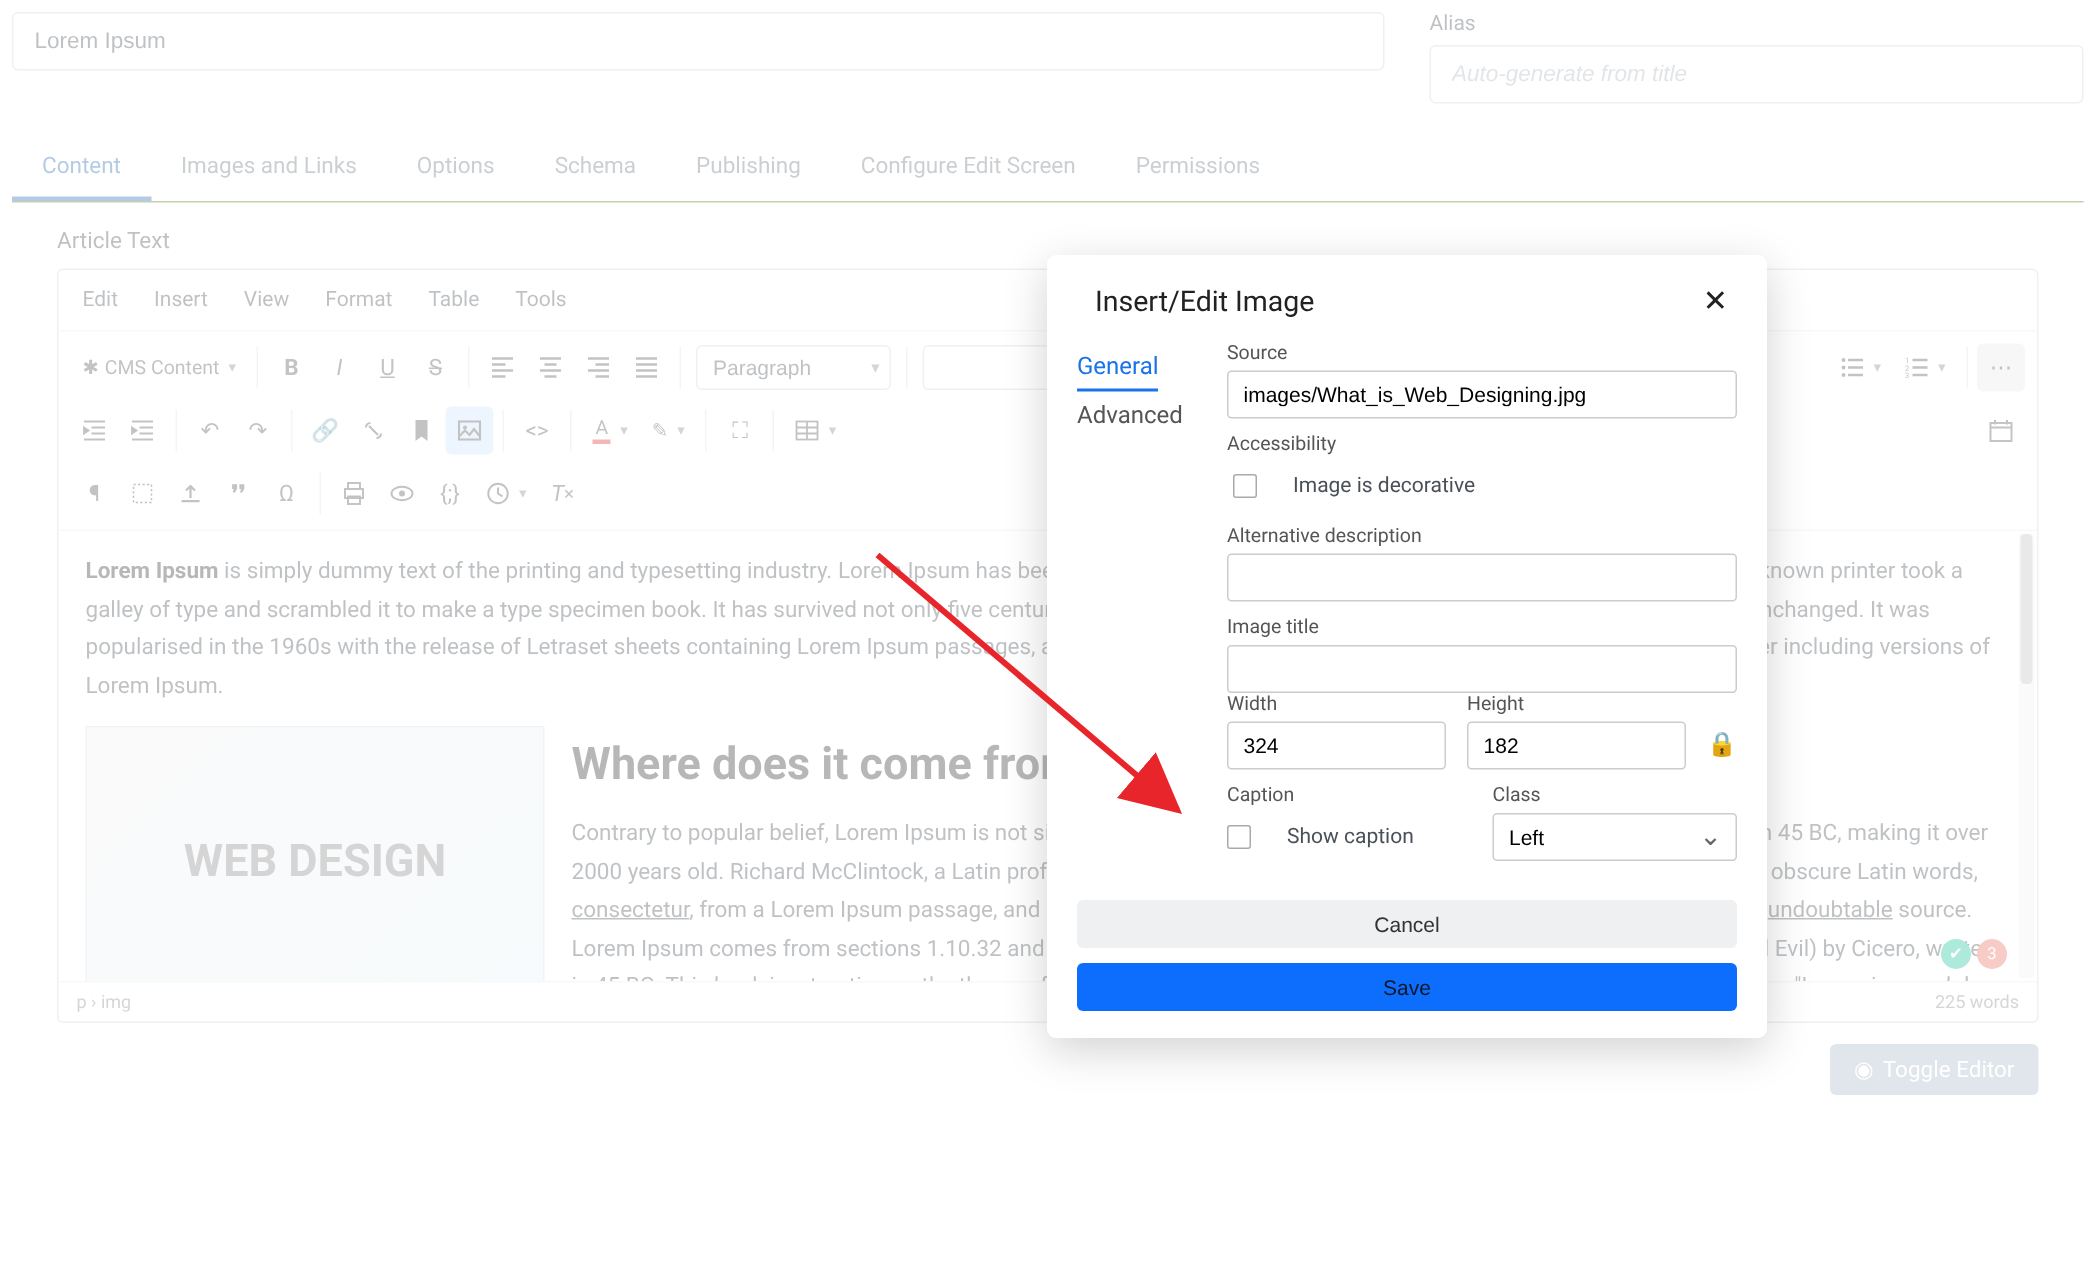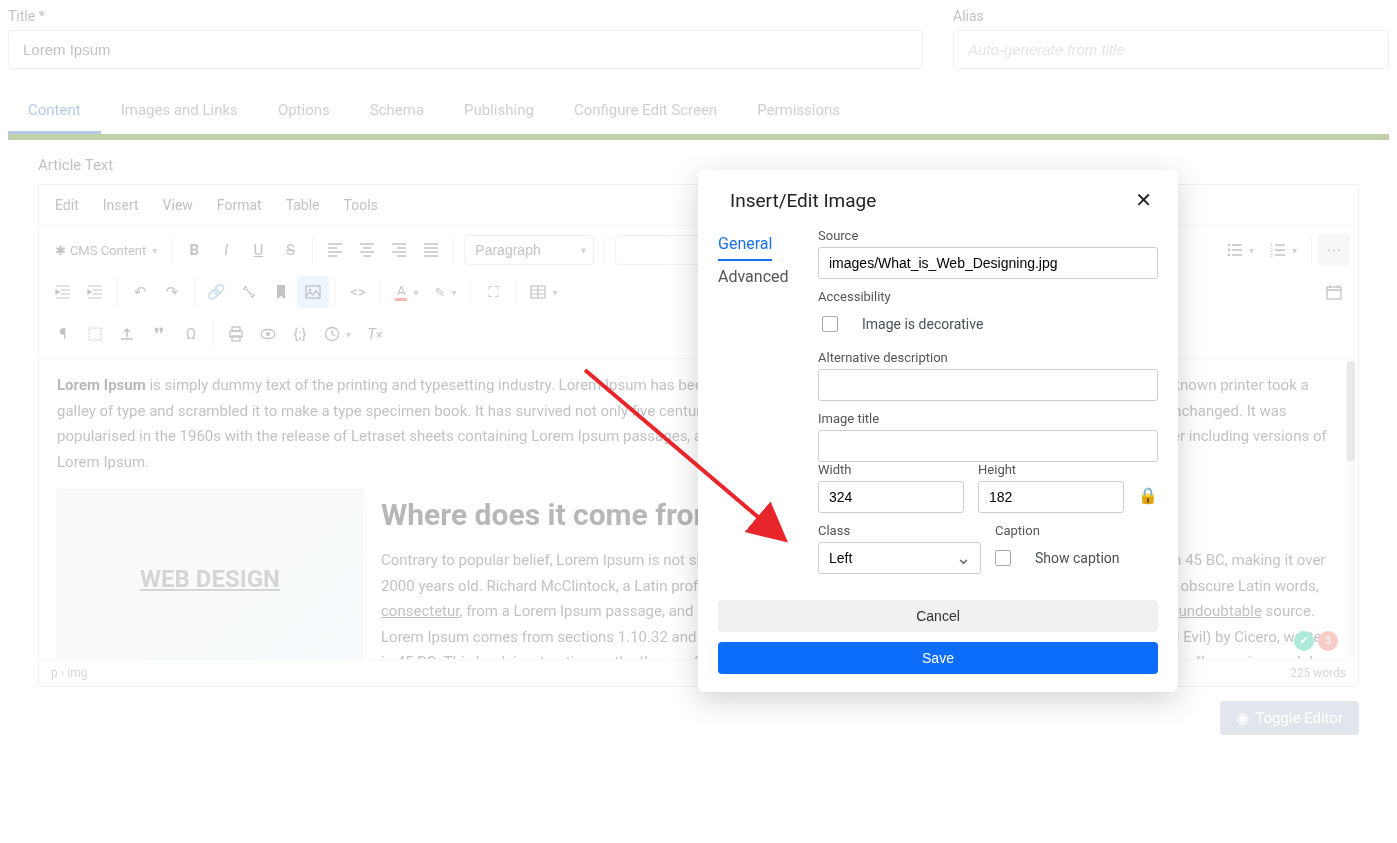--- a/index.html
+++ b/index.html
@@ -4,42 +4,42 @@
 <style>
 * { box-sizing: border-box; margin: 0; padding: 0; }
 body { font-family: -apple-system, BlinkMacSystemFont, "Segoe UI", Roboto, sans-serif; font-size: 14px; color: #495057; background: #fff; position: relative; width: 1397px; height: 843px; overflow: hidden; }
 .bg-layer { padding: 8px; }
 .field-row { display: flex; gap: 30px; margin-bottom: 20px; }
 .field-group { flex: 1; }
 .field-group.title { flex: 0 0 915px; }
 .field-label { font-size: 14px; color: #495057; margin-bottom: 6px; display: block; }
 .text-input { width: 100%; padding: 10px 14px; border: 1px solid #ced4da; border-radius: 4px; font-size: 15px; color: #495057; background: #fff; }
 .text-input::placeholder { color: #adb5bd; font-style: italic; }
-.tabs { display: flex; border-bottom: 6px solid #4d7c0f; margin-bottom: 16px; }
+.tabs { display: flex; border-bottom: 1px solid #4d7c0f; margin-bottom: 16px; }
 .tab { padding: 12px 20px; font-size: 15px; color: #6c757d; cursor: pointer; border-bottom: 3px solid transparent; }
 .tab.active { color: #2a69b8; border-bottom-color: #2a69b8; }
 .editor-section { padding: 0 30px; }
 .section-label { font-size: 15px; margin-bottom: 10px; display: block; }
 .editor-frame { border: 1px solid #ced4da; border-radius: 4px; background: #fff; }
 .editor-menu { display: flex; gap: 24px; padding: 12px 16px; border-bottom: 1px solid #e9ecef; font-size: 14px; color: #495057; }
 .toolbar { display: flex; flex-wrap: wrap; align-items: center; padding: 4px 8px; border-bottom: 1px solid #e9ecef; gap: 2px; }
 .toolbar-row { display: flex; align-items: center; width: 100%; padding: 4px 0; }
 .tb-btn { width: 32px; height: 32px; display: inline-flex; align-items: center; justify-content: center; border-radius: 4px; cursor: pointer; color: #555; font-size: 15px; }
 .tb-btn.wide { width: auto; padding: 0 8px; gap: 4px; font-size: 13px; }
 .tb-btn.active { background: #cce5ff; }
 .tb-btn.more { background: #e8e8e8; }
 .tb-sep { width: 1px; height: 28px; background: #e0e0e0; margin: 0 6px; }
 .tb-select { border: 1px solid #ced4da; border-radius: 4px; padding: 6px 28px 6px 10px; font-size: 14px; color: #495057; background: #fff; appearance: none; position: relative; }
 .sel-wrap { position: relative; display: inline-block; margin: 0 4px;}
 .sel-wrap::after { content: '▾'; position: absolute; right: 8px; top: 50%; transform: translateY(-50%); pointer-events: none; color: #888; font-size: 11px; }
 .content-area { padding: 14px 18px; font-size: 15px; line-height: 1.7; color: #495057; height: 300px; overflow: hidden; position: relative; }
 .content-area strong { font-weight: 700; color: #333; }
 .content-para { margin-bottom: 14px; }
 .img-placeholder { float: left; width: 306px; height: 180px; margin-right: 18px; background: linear-gradient(135deg,#f0f0f0,#e8f2f8); border: 1px solid #ddd; position: relative; overflow: hidden; }
-.img-placeholder .doodle { position:absolute; inset:0; display:flex; align-items:center; justify-content:center; font-size:24px; color:#888; font-weight:bold;text-decoration:underline; }
+.img-placeholder .doodle { position:absolute; inset:0; display:flex; align-items:center; justify-content:center; font-size:30px; color:#888; font-weight:bold; }
 .h2-article { font-size: 30px; font-weight: 700; color: #333; margin-bottom: 8px; }
 .underline-link { text-decoration: underline; }
 .status-bar { display: flex; justify-content: space-between; padding: 6px 12px; border-top: 1px solid #e9ecef; font-size: 12px; color: #888; }
 .toggle-btn-row { display: flex; justify-content: flex-end; padding: 14px 30px; }
 .toggle-btn { background: #a8b8c8; color: #fff; padding: 8px 16px; border-radius: 4px; display: flex; align-items: center; gap: 6px; cursor: pointer; font-size: 15px; }
 .overlay { position: absolute; inset: 0; background: rgba(255,255,255,0.65); }
 .modal { position: absolute; left: 698px; top: 170px; width: 480px; background: #fff; border-radius: 6px; box-shadow: 0 8px 30px rgba(0,0,0,0.18); }
 .modal-header { display: flex; justify-content: space-between; align-items: center; padding: 16px 20px 10px; }
 .modal-title { font-size: 19px; font-weight: 400; color: #222; margin-left: 12px; }
 .modal-close { font-size: 20px; cursor: pointer; color: #222; padding: 2px 6px; }
@@ -57,37 +57,36 @@
 .dim-col { flex: 1; }
 .lock-icon { font-size: 16px; color: #333; padding-bottom: 8px; }
 .class-row { display: flex; gap: 14px; margin-top: 10px; }
 .class-col { flex: 1; }
 .m-select { width: 100%; padding: 7px 10px; border: 1px solid #ccc; border-radius: 3px; font-size: 14px; appearance: none; background: #fff; }
 .msel-wrap { position: relative; }
 .msel-wrap::after { content: '⌄'; position: absolute; right: 10px; top: 46%; transform: translateY(-50%); pointer-events: none; color: #666; font-size: 18px; }
 .modal-footer { display: flex; justify-content: flex-end; gap: 10px; padding: 10px 20px 18px; flex-direction: column; }
 .btn { padding: 8px 18px; border-radius: 4px; font-size: 14px; cursor: pointer; border: none; }
 .btn-cancel { background: #eef0f2; color: #333; }
-.btn-save { background: #0d6efd; color: #ffffff; }
+.btn-save { background: #0d6efd; color: #0f172a; }
 .arrow-svg { position: absolute; left: 575px; top: 360px; pointer-events: none; }
 .scroll-indicator { position:absolute; right:2px; top:2px; bottom:2px; width:10px; background:#f1f1f1;}
 .scroll-thumb{ position:absolute; left:1px; right:1px; top:0; height:100px; background:#c1c1c1; border-radius:3px;}
 .grammarly { position:absolute; right:20px; bottom:8px; display:flex; gap:4px;}
 .grammarly span{ width:20px;height:20px;border-radius:50%;display:inline-flex;align-items:center;justify-content:center;font-size:11px;color:#fff;}
 .g1{background:#15c39a;} .g2{background:#e86b5c;}
 svg.icon { width: 16px; height: 16px; }
 .caret{ font-size:10px; color:#888; margin-left:2px;}
 </style>
 </head>
 <body>
 
 <div class="bg-layer">
   <div class="field-row">
     <div class="field-group title">
-      <label class="field-label">Title *</label>
       <input class="text-input" value="Lorem Ipsum" style="">
     </div>
     <div class="field-group">
       <label class="field-label">Alias</label>
       <input class="text-input" placeholder="Auto-generate from title" style="">
     </div>
   </div>
 
   <div class="tabs">
     <div class="tab active">Content</div>
@@ -353,30 +352,30 @@
         </div>
         <div class="dim-col">
           <label class="m-label">Height</label>
           <input class="m-input" value="182" style="">
         </div>
         <div class="lock-icon">🔒</div>
       </div>
 
       <div class="class-row">
         <div class="class-col">
-          <label class="m-label">Class</label>
-          <div class="msel-wrap">
-            <select class="m-select"><option>Left</option></select>
-          </div>
-        </div>
-        <div class="class-col">
           <label class="m-label">Caption</label>
           <div class="m-checkbox-row" style="padding:8px 0 0">
             <div class="m-checkbox"></div>
             <span>Show caption</span>
+          </div>
+        </div>
+        <div class="class-col">
+          <label class="m-label">Class</label>
+          <div class="msel-wrap">
+            <select class="m-select"><option>Left</option></select>
           </div>
         </div>
       </div>
     </div>
   </div>
   <div class="modal-footer">
     <button class="btn btn-cancel">Cancel</button>
     <button class="btn btn-save">Save</button>
   </div>
 </div>

